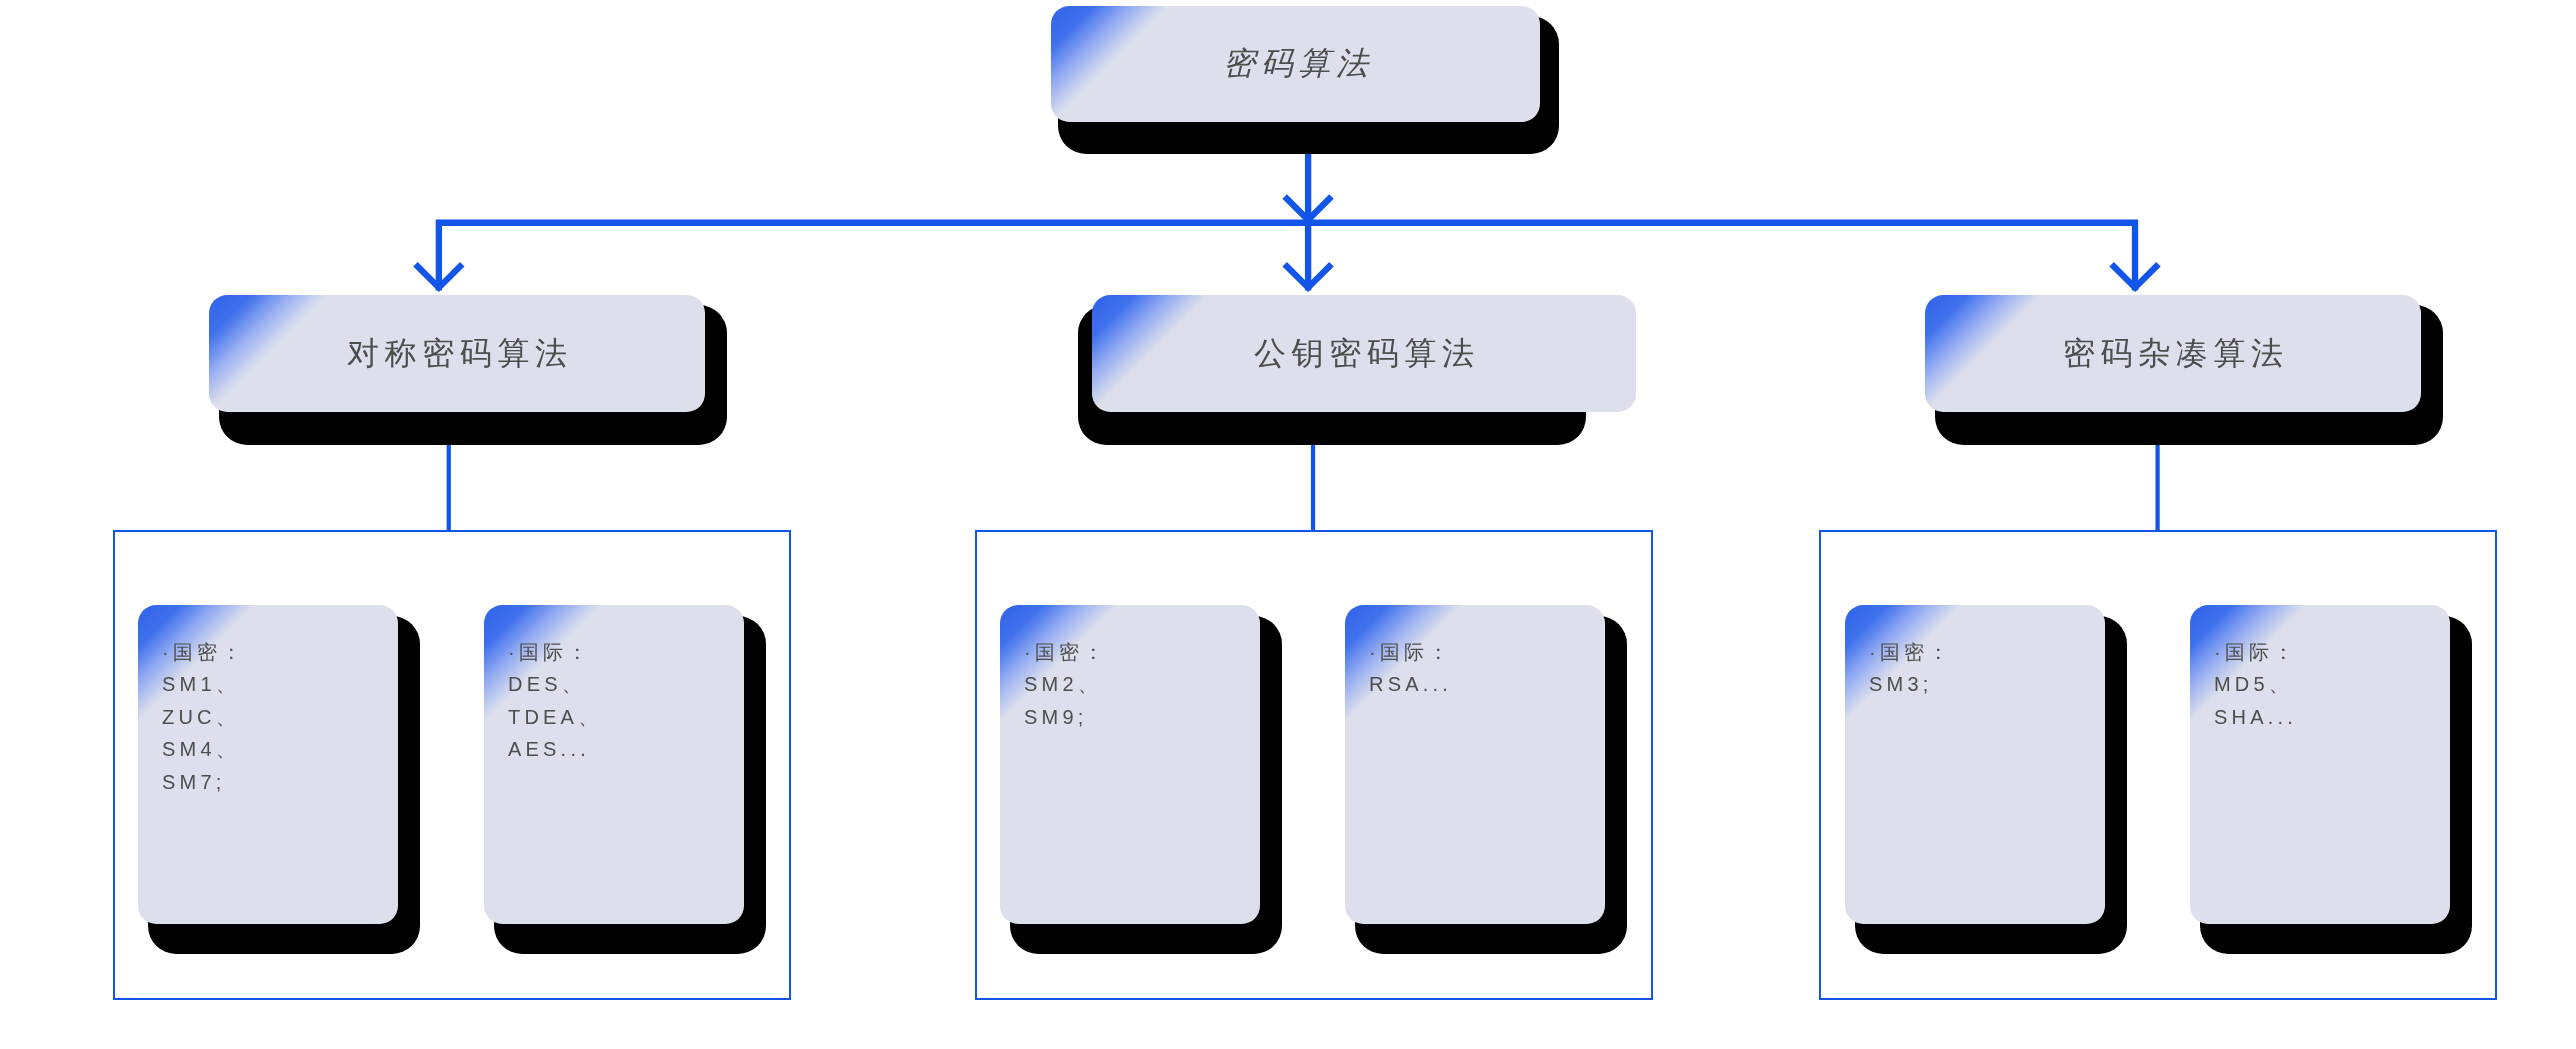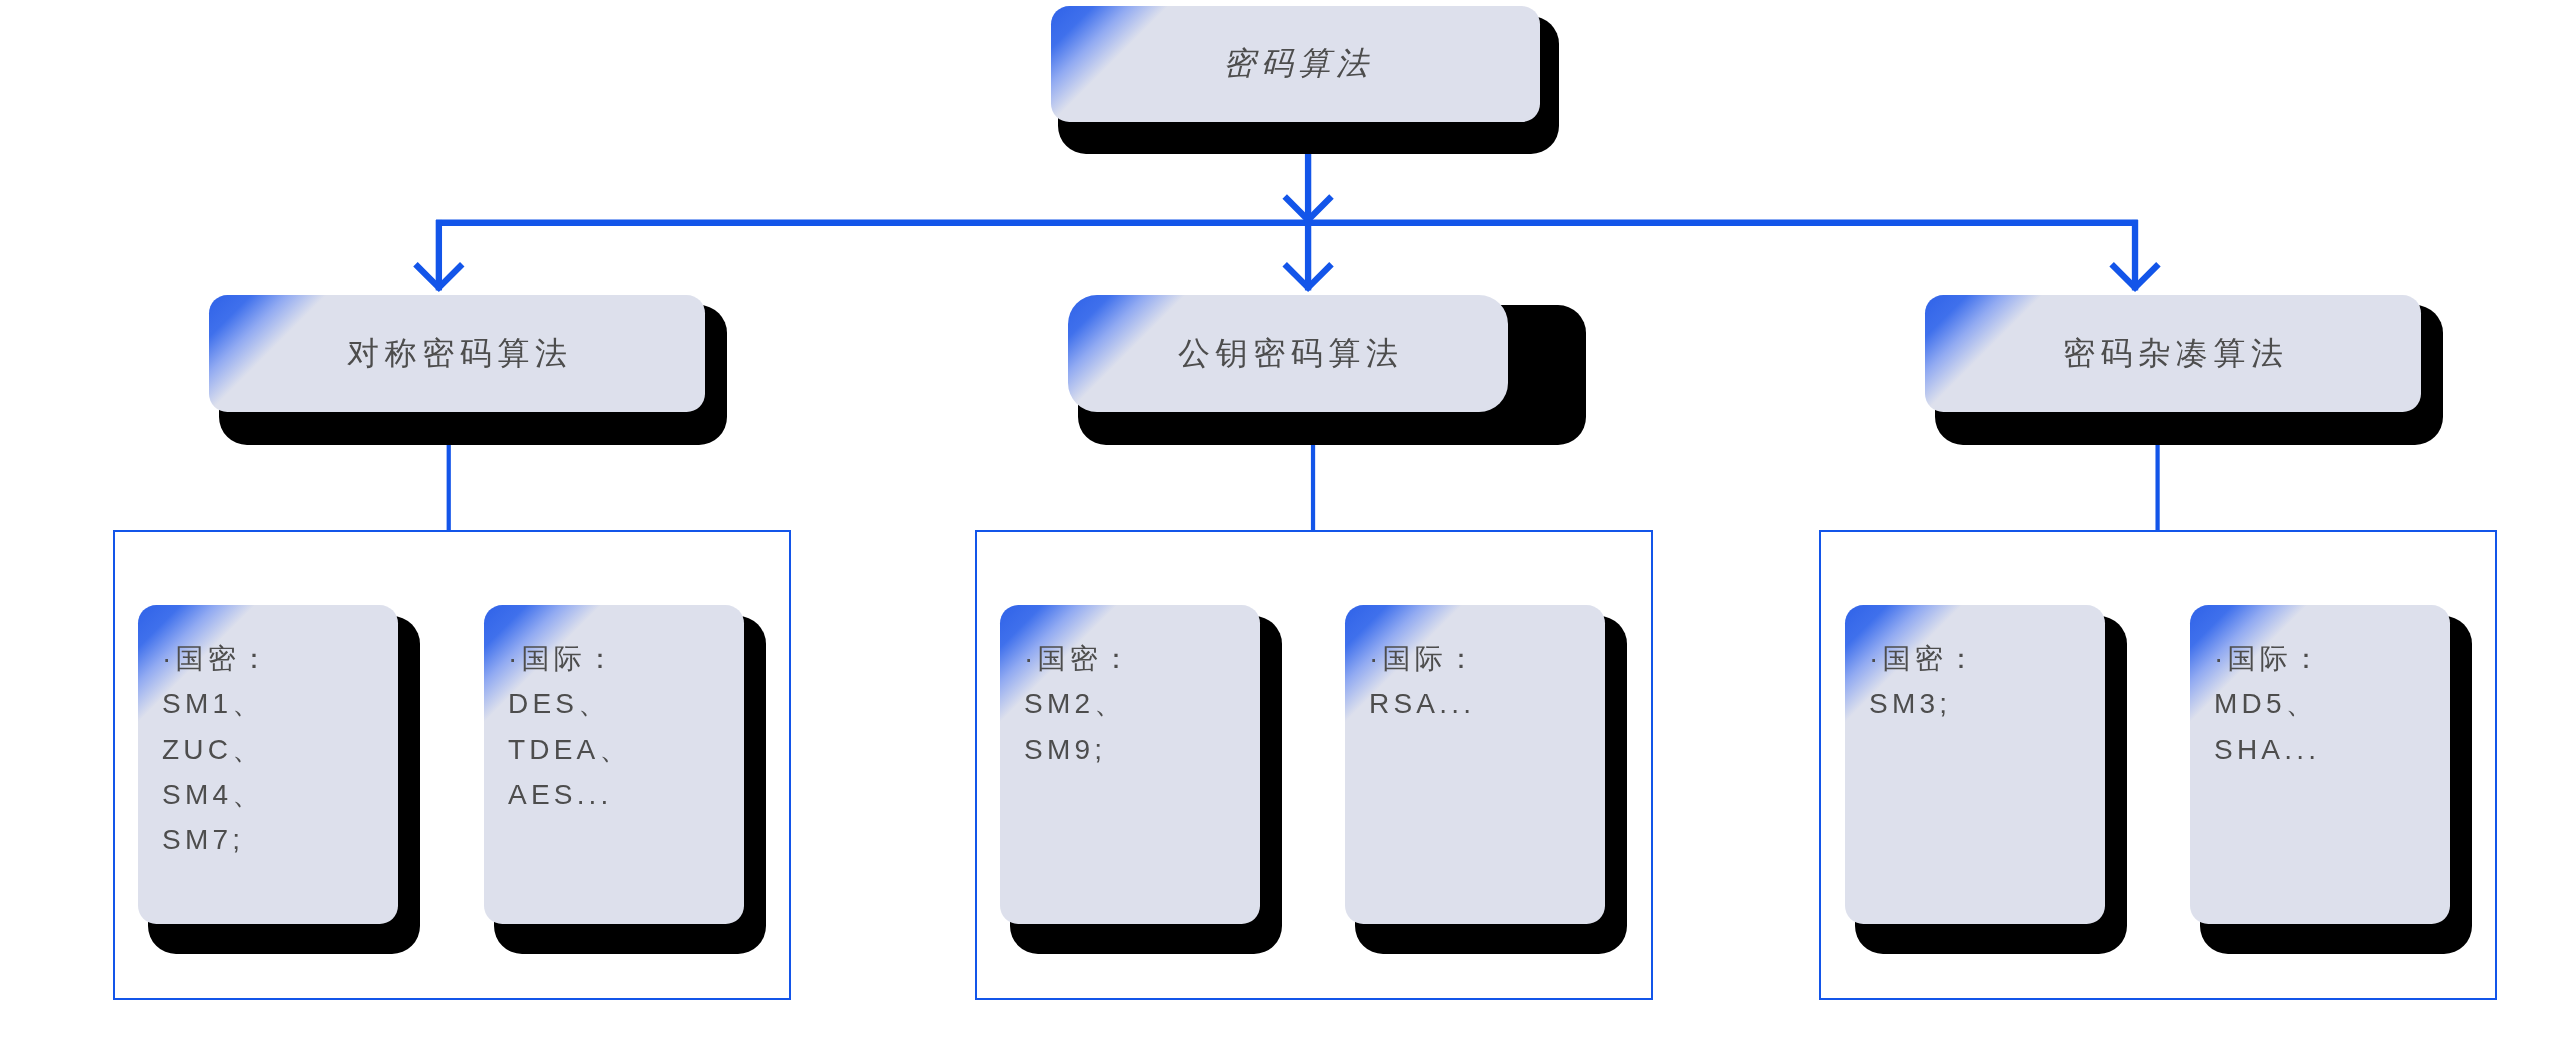--- a/index.html
+++ b/index.html
@@ -69,21 +69,21 @@
 
   
   .node-leaf {
     align-items: flex-start;
     justify-content: flex-start;
     border-radius: 18.3px;
     z-index: 2;
   }
   .node-leaf .leaf-text {
     padding: 31px 0 0 24px;
-    font-size: 28px;
+    font-size: 20px;
     letter-spacing: 4.2px;
     line-height: 1.62;
     color: #4d4d4d;
     white-space: pre;
   }
 
   
   .group-box {
     position: absolute;
     box-sizing: border-box;
@@ -149,21 +149,21 @@
 
   <div class="node-shadow" style="left:494px; top:616px; width:272px; height:338px; border-radius:28px;"></div>
   <div class="node node-leaf" style="left:484px; top:605px; width:260px; height:319px;">
     <div class="leaf-text">·国际：
 DES、
 TDEA、
 AES...</div>
   </div>
 
   <div class="node-shadow" style="left:1078px; top:305px; width:508px; height:140px; border-radius:28px;"></div>
-  <div class="node node-title" style="left:1068px; top:295px; width:440px; height:117px;border-radius:29px;">
+  <div class="node node-title" style="left:1092px; top:295px; width:544px; height:117px;">
     <span class="node-label">公钥密码算法</span>
   </div>
 
   <div class="group-box" style="left:975px; top:530px; width:678px; height:470px;"></div>
 
   <div class="node-shadow" style="left:1010px; top:616px; width:272px; height:338px; border-radius:28px;"></div>
   <div class="node node-leaf" style="left:1000px; top:605px; width:260px; height:319px;">
     <div class="leaf-text">·国密：
 SM2、
 SM9;</div>

